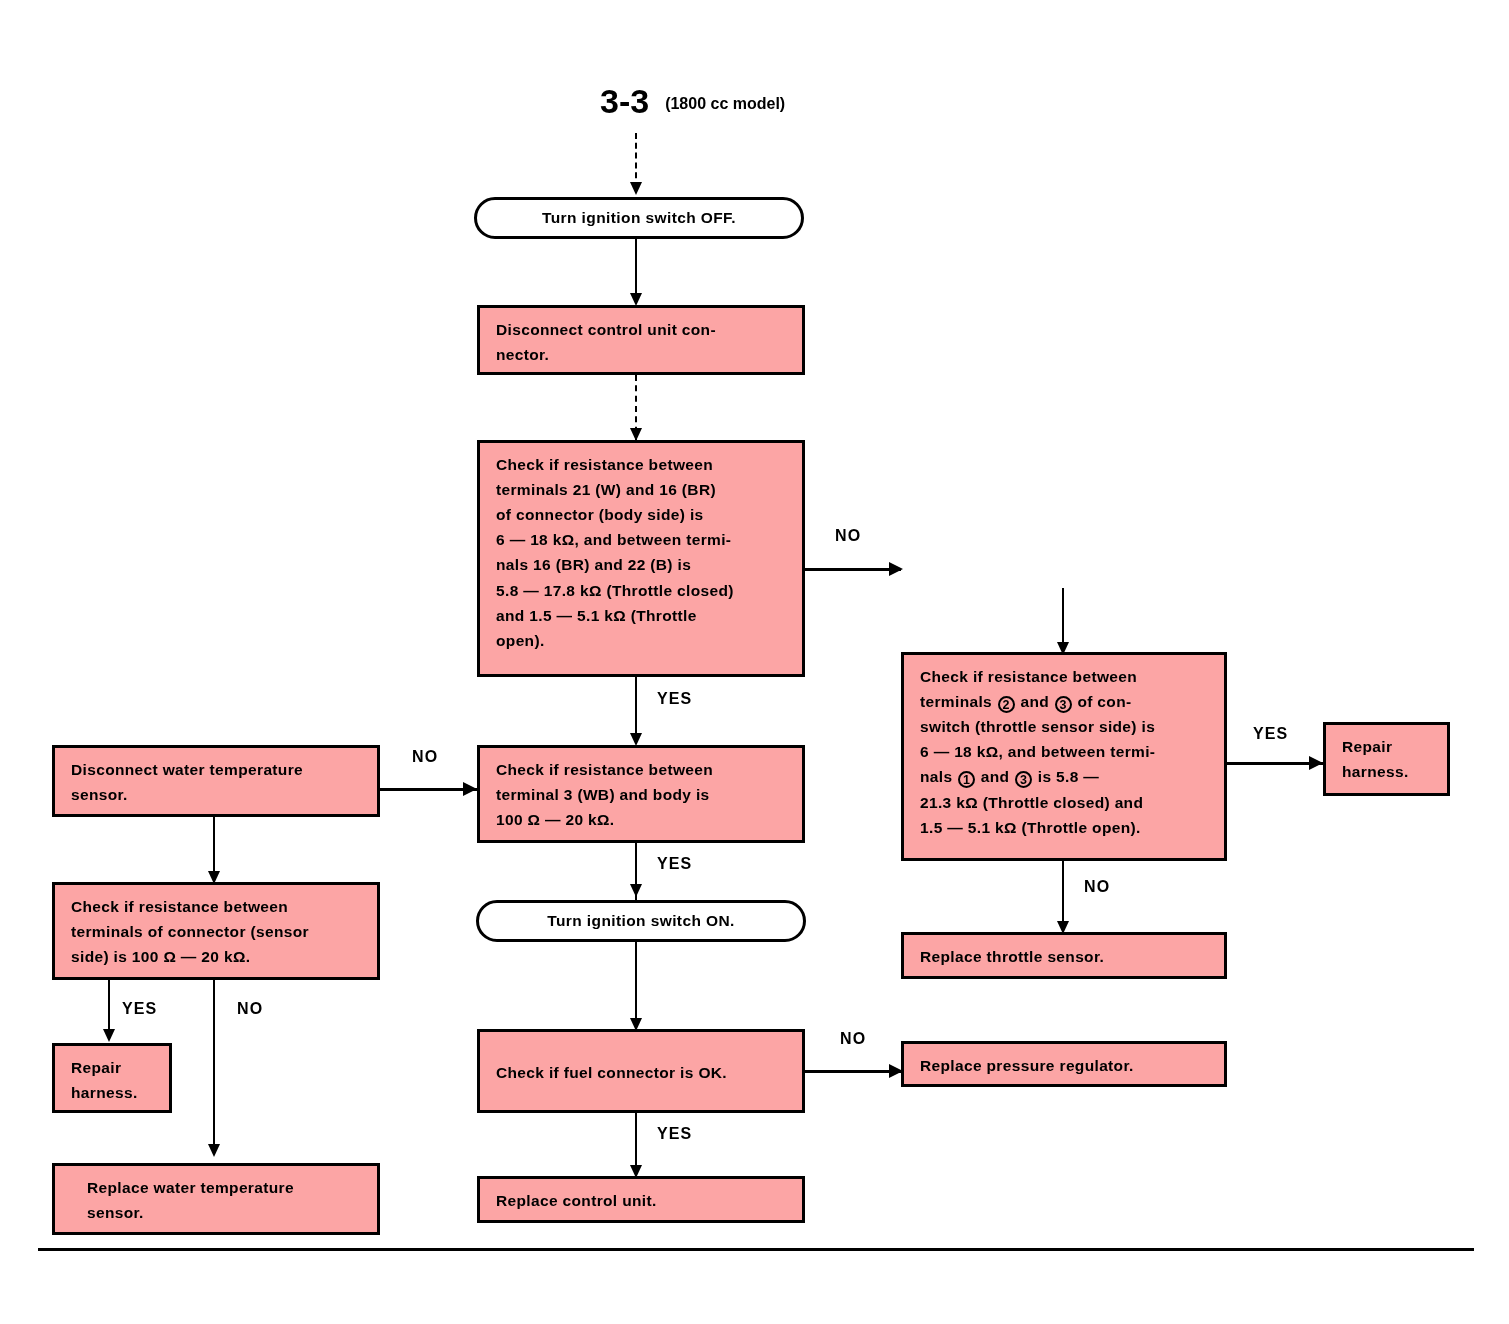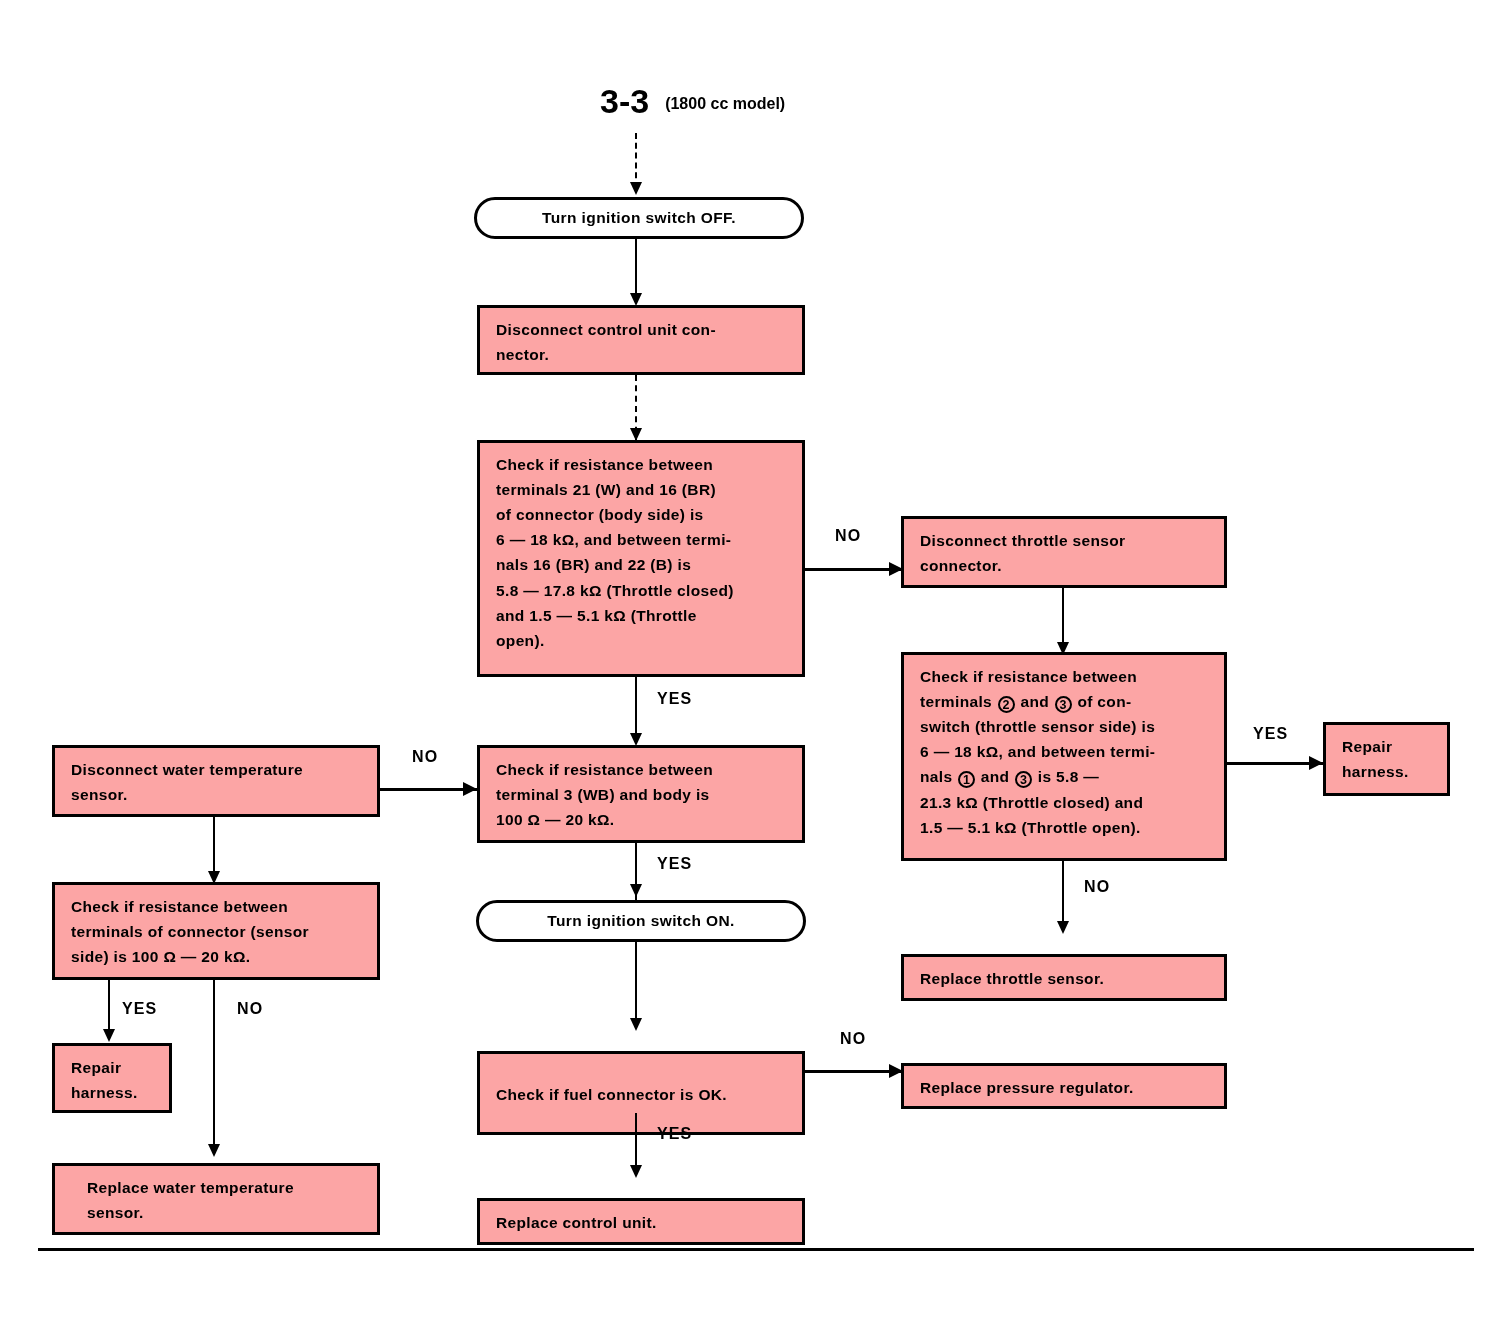--- a/index.html
+++ b/index.html
@@ -57,21 +57,21 @@
     background:#fff;
     font-size:15.5px;
     font-weight:bold;
     letter-spacing:0.4px;
     display:flex;
     align-items:center;
     justify-content:center;
     text-align:center;
   }
   .box .txt, .pill .txt{display:block;}
-  .vcenter{display:flex;align-items:center;margin-top:22px;}
+  .vcenter{display:flex;align-items:center;}
   
   .vline{position:absolute;width:2px;background:#000;}
   .hline{position:absolute;height:2px;background:#000;}
   .hline.thick{height:3px;}
   .dashed-v{
     position:absolute;
     width:0;
     border-left:2px dashed #000;
   }
   .arrow-down{
@@ -155,24 +155,20 @@
   </div>
 
   <div class="hline thick" style="left:805px;top:568px;width:96px;"></div>
   <div class="arrow-right" style="left:889px;top:562px;"></div>
   <div class="lab" style="left:835px;top:527px;">NO</div>
 
   <div class="vline" style="left:635px;top:677px;height:62px;"></div>
   <div class="arrow-down" style="left:630px;top:733px;"></div>
   <div class="lab" style="left:657px;top:690px;">YES</div>
 
-  <div class="box" style="left:901px;top:516px;width:326px;height:72px;">
-    <span class="txt">Disconnect throttle sensor</span>
-    <span class="txt">connector.</span>
-  </div>
 
   <div class="vline" style="left:1062px;top:588px;height:62px;"></div>
   <div class="arrow-down" style="left:1057px;top:642px;"></div>
 
   <div class="box" style="left:901px;top:652px;width:326px;height:209px;">
     <span class="txt">Check if resistance between</span>
     <span class="txt"><span>terminals</span> <span class="circnum">2</span> <span>and</span> <span class="circnum">3</span> <span>of con-</span></span>
     <span class="txt">switch (throttle sensor side) is</span>
     <span class="txt">6 — 18 kΩ, and between termi-</span>
     <span class="txt"><span>nals</span> <span class="circnum">1</span> <span>and</span> <span class="circnum">3</span> <span>is 5.8 —</span></span>

